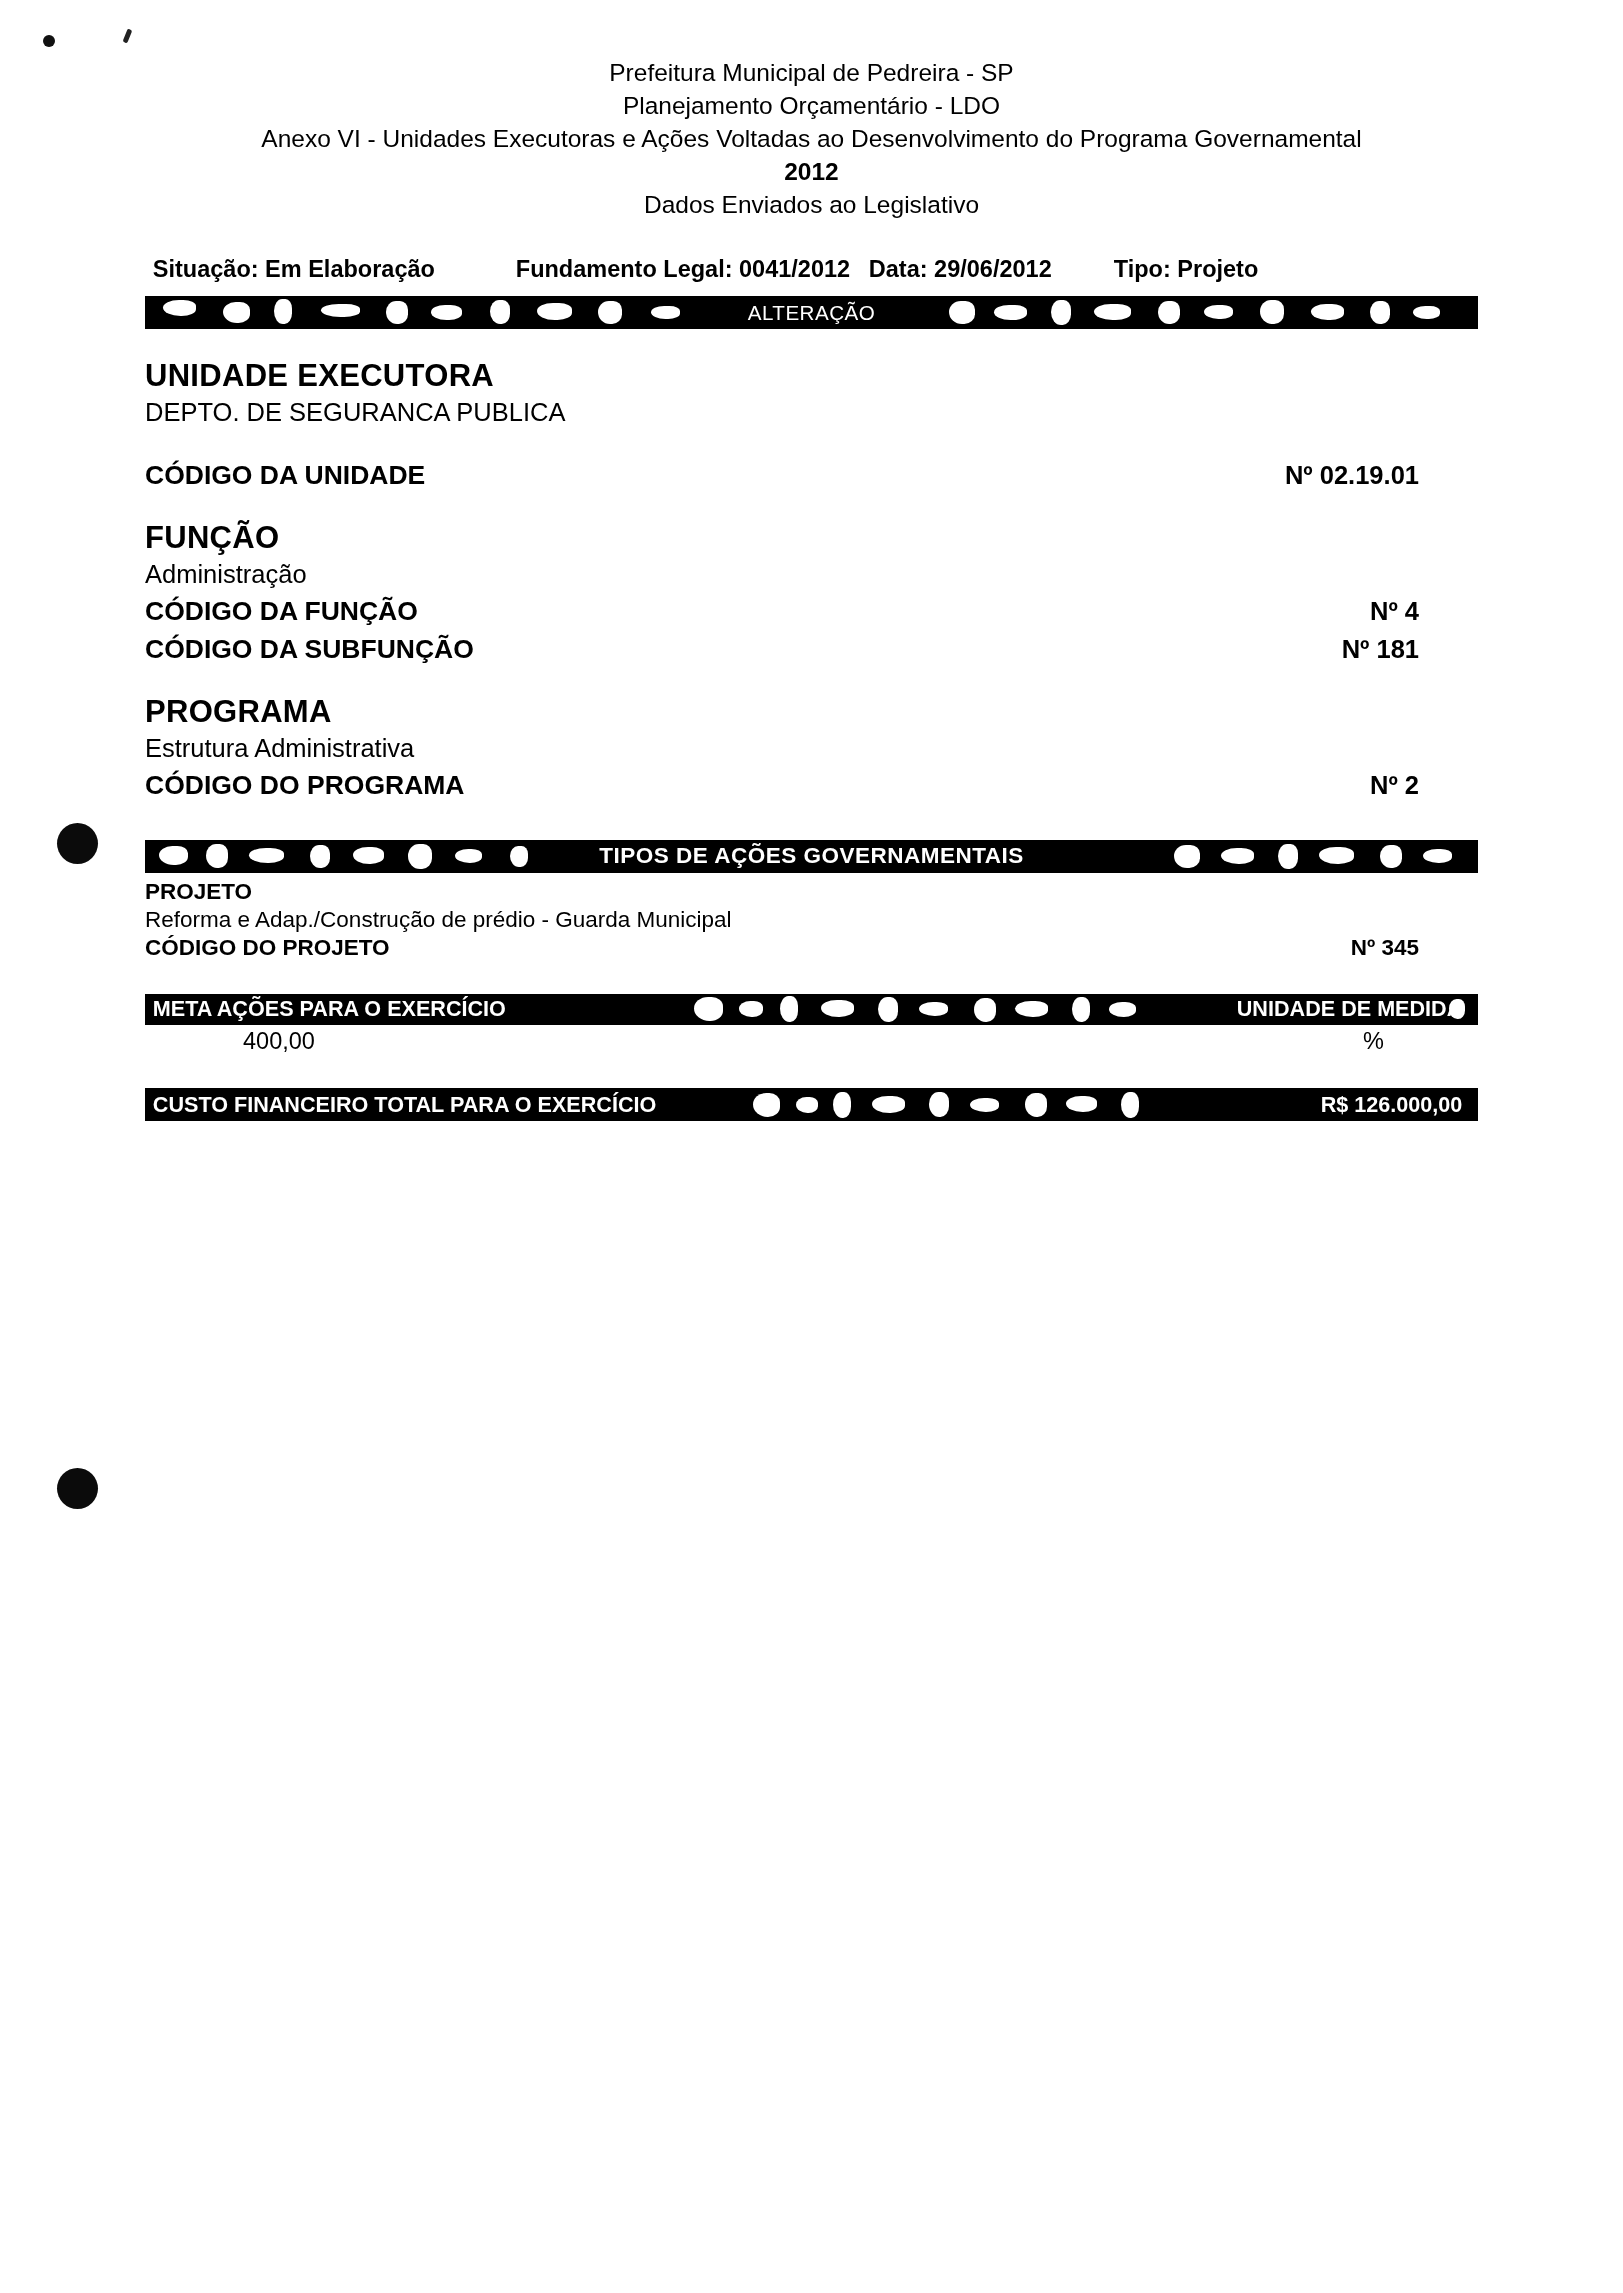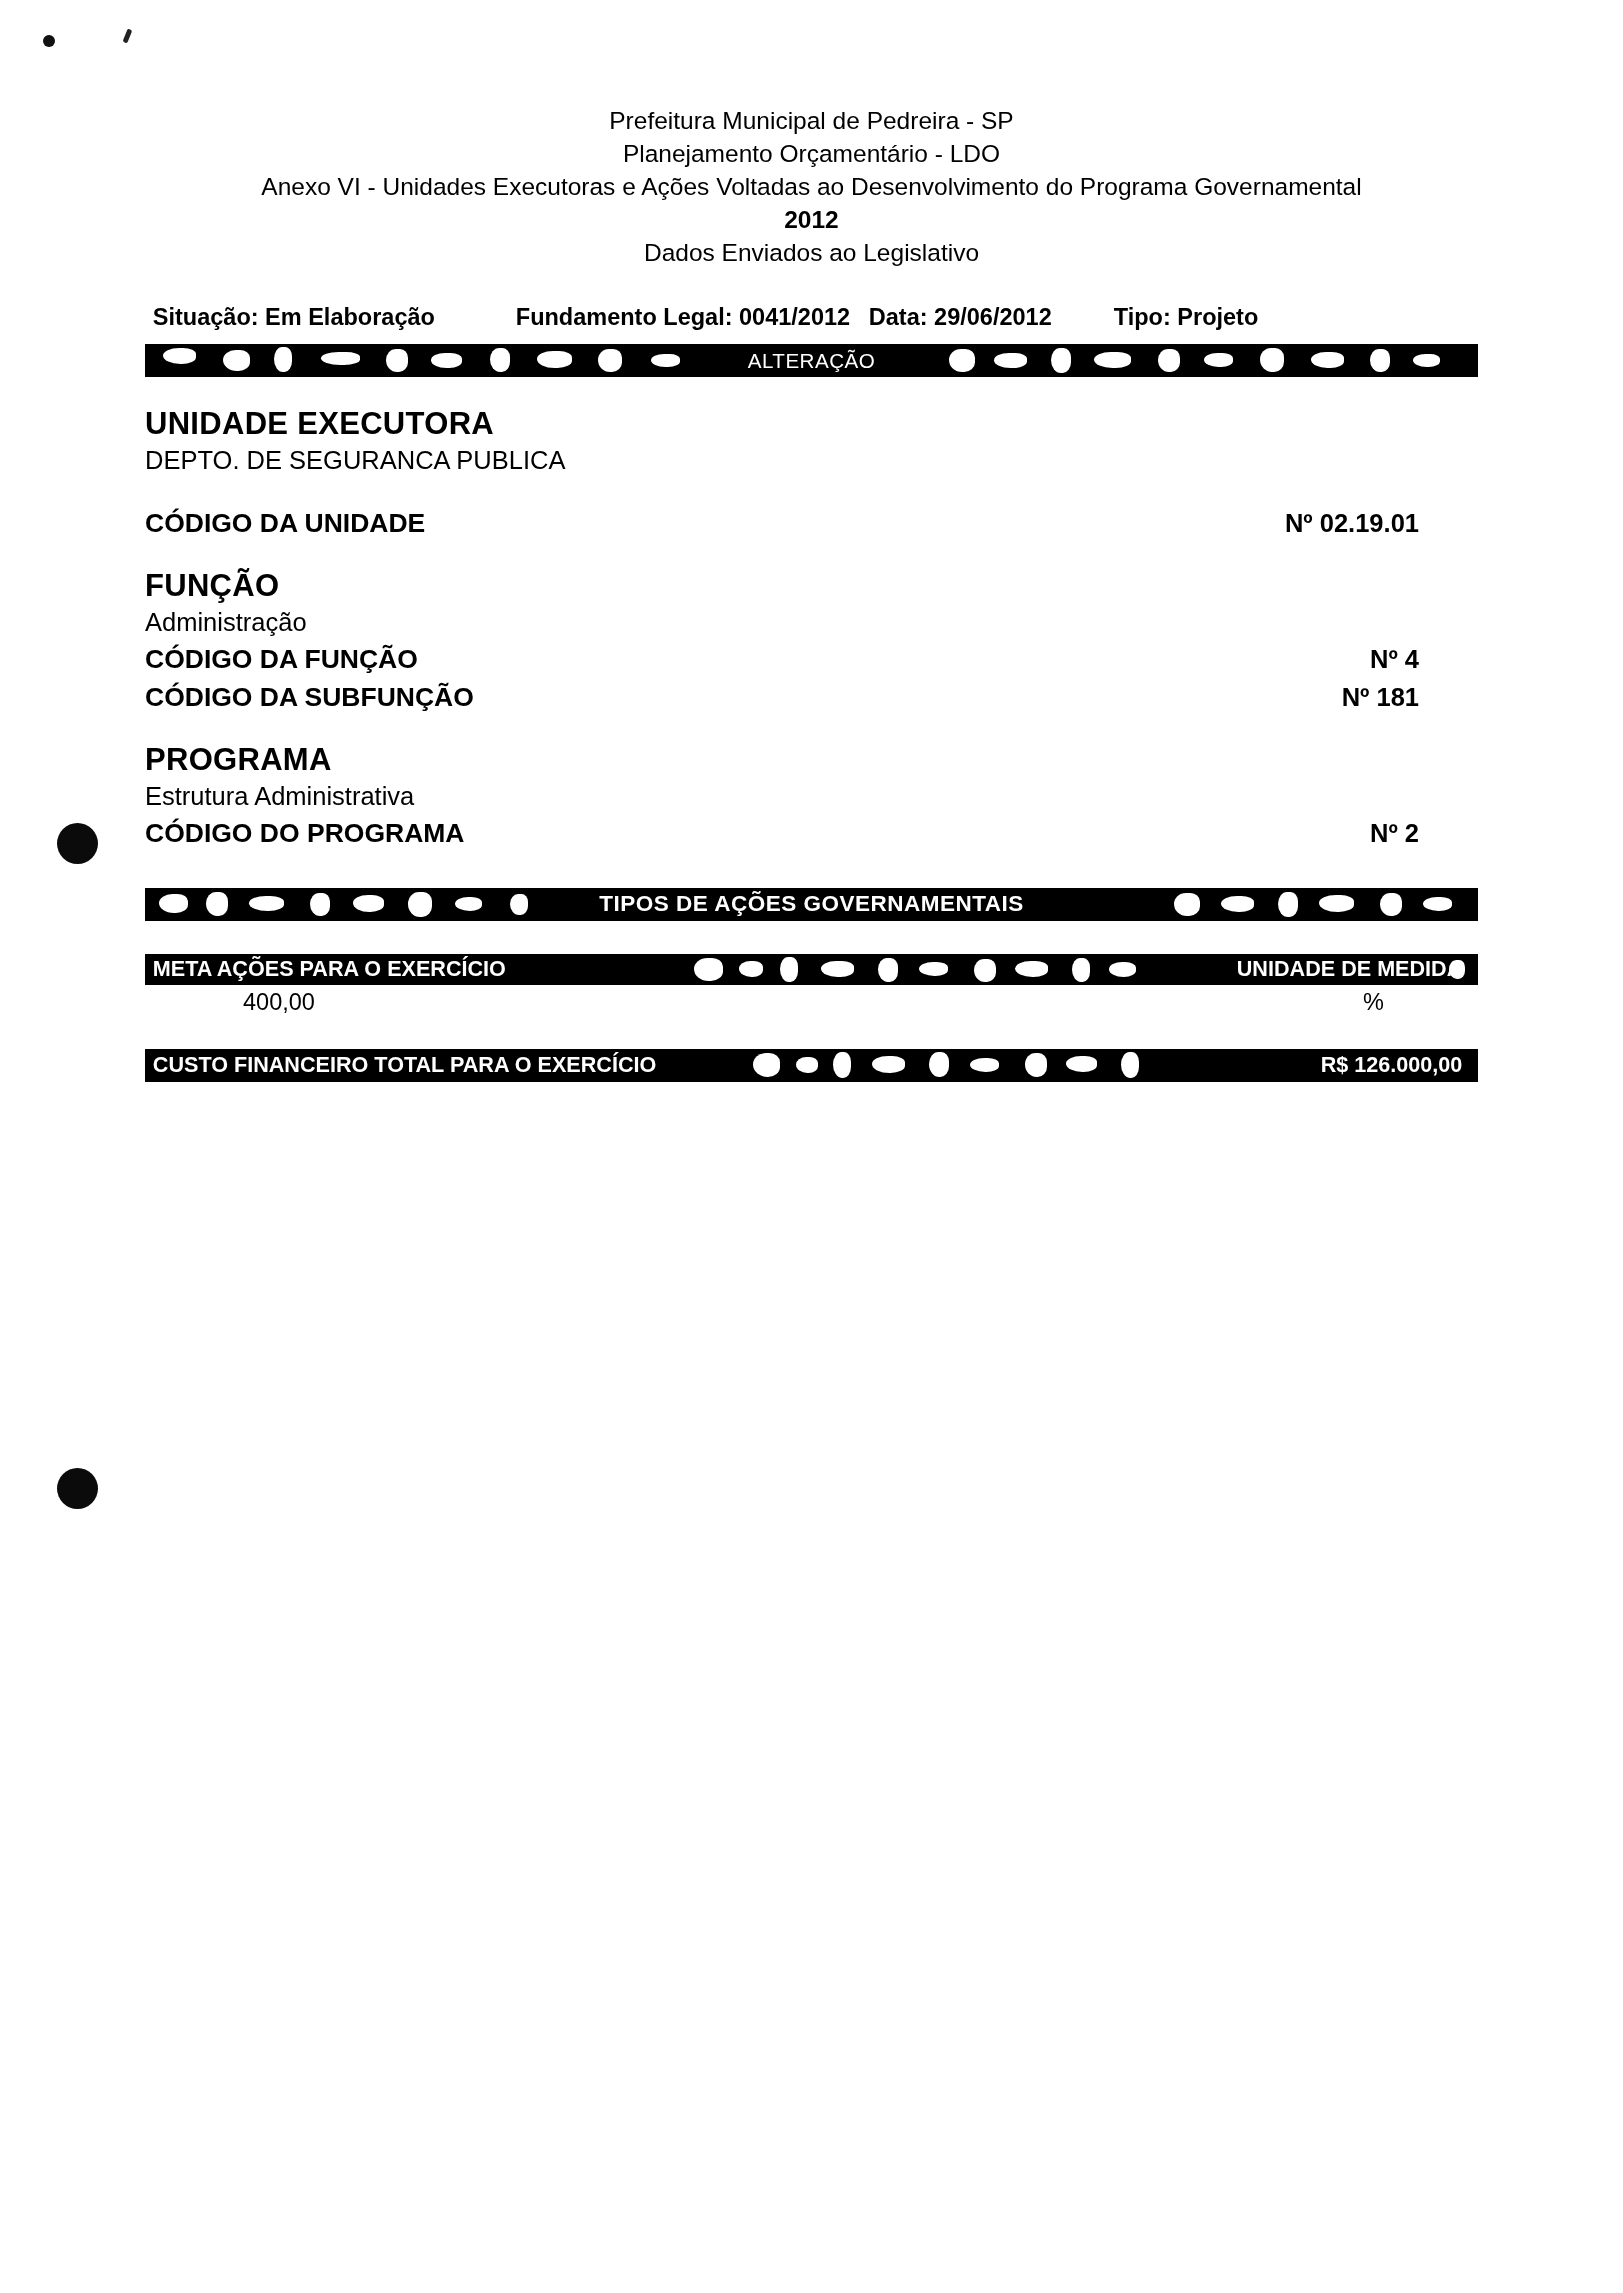--- a/index.html
+++ b/index.html
@@ -56,21 +56,21 @@
     left: 145px;
     top: 0;
     width: 1333px;
   }
 
   
   .hdr {
     text-align: center;
     font-size: 24.5px;
     line-height: 33px;
-    padding-top: 104px;
+    padding-top: 56px;
   }
   .hdr .l1, .hdr .l2, .hdr .l4 { font-weight: normal; }
   .hdr .l3 { font-weight: normal; }
   .hdr .year { font-weight: bold; font-size: 24.5px; }
 
   .statusline {
     margin-top: 35px;
     font-size: 23.5px;
     font-weight: bold;
     display: flex;
@@ -301,20 +301,28 @@
       <div class="blot" style="left:365px; top:5.9px;  width:17.6px; height:21.6px;"></div>
       <div class="blot" style="left:1029px;top:4.9px;  width:25.5px; height:23.5px;"></div>
       <div class="blot" style="left:1076px;top:8.8px;  width:33px; height:15.7px;"></div>
       <div class="blot" style="left:1133px;top:3.9px;  width:19.6px; height:25.5px;"></div>
       <div class="blot" style="left:1174px;top:7.8px;  width:35px; height:16.7px;"></div>
       <div class="blot" style="left:1235px;top:4.9px;  width:21.6px; height:23.5px;"></div>
       <div class="blot" style="left:1278px;top:9.8px; width:29px; height:13.7px;"></div>
       <div class="bartext">TIPOS DE AÇÕES GOVERNAMENTAIS</div>
     </div>
 
+    <div class="projeto">
+      <div class="ptitle">PROJETO</div>
+      <div class="pvalue">Reforma e Adap./Construção de prédio - Guarda Municipal</div>
+      <div class="prow">
+        <div class="plbl">CÓDIGO DO PROJETO</div>
+        <div class="pnum">Nº 345</div>
+      </div>
+    </div>
 
     <div class="bar b-meta">
       <div class="blot" style="left:549px; top:3.9px;  width:29px; height:23.5px;"></div>
       <div class="blot" style="left:594px; top:7.8px;  width:23.5px; height:15.7px;"></div>
       <div class="blot" style="left:635px; top:2.9px;  width:17.6px; height:25.5px;"></div>
       <div class="blot" style="left:676px; top:6.9px;  width:33px; height:16.7px;"></div>
       <div class="blot" style="left:733px; top:3.9px;  width:19.6px; height:24.5px;"></div>
       <div class="blot" style="left:774px; top:8.8px;  width:29px; height:13.7px;"></div>
       <div class="blot" style="left:829px; top:4.9px;  width:21.6px; height:23.5px;"></div>
       <div class="blot" style="left:870px; top:7.8px;  width:33px; height:15.7px;"></div>

